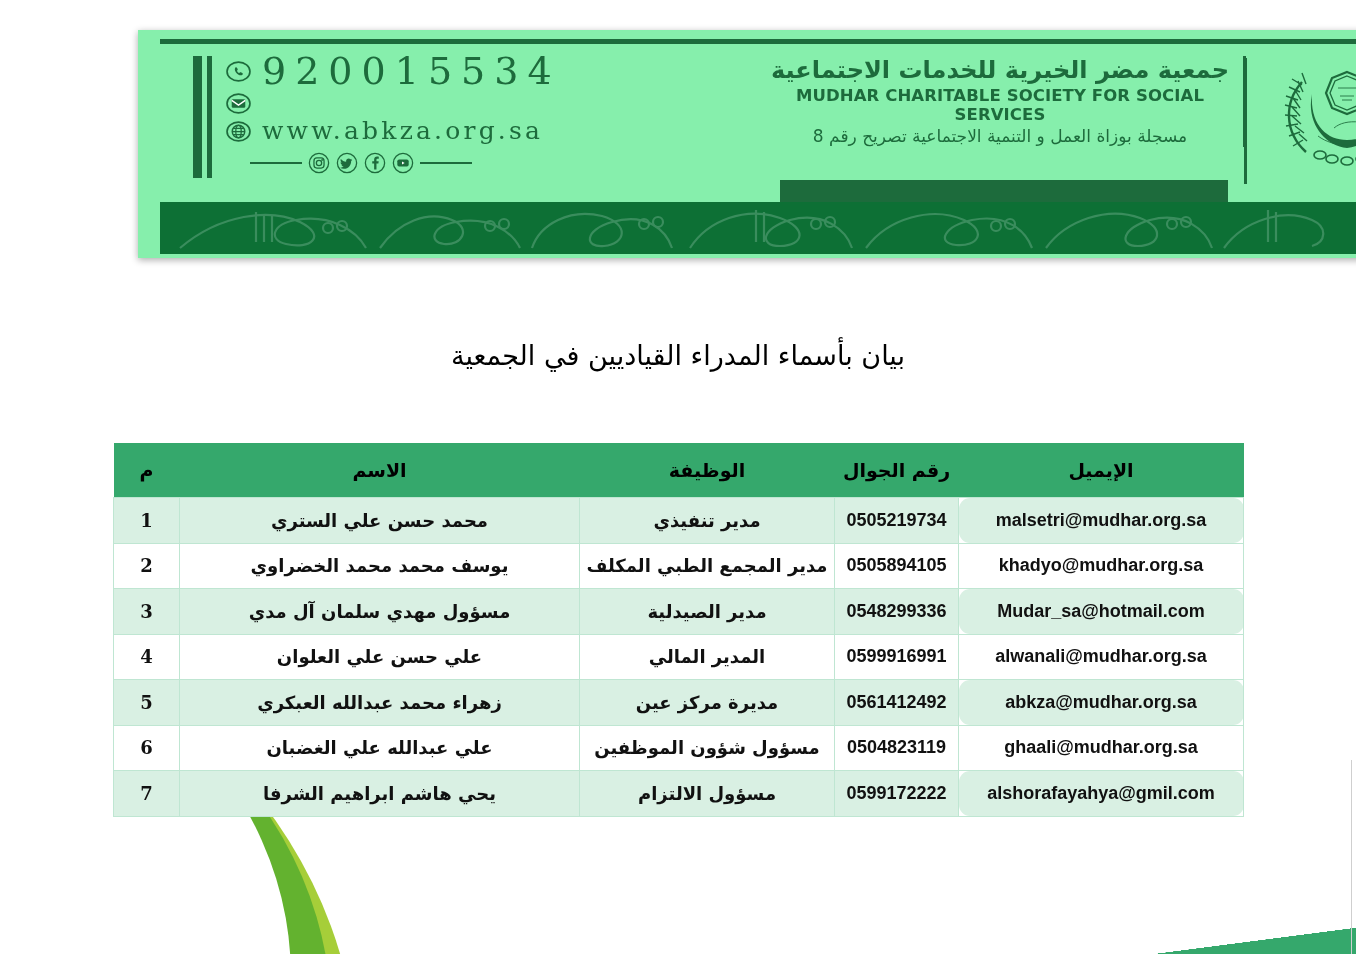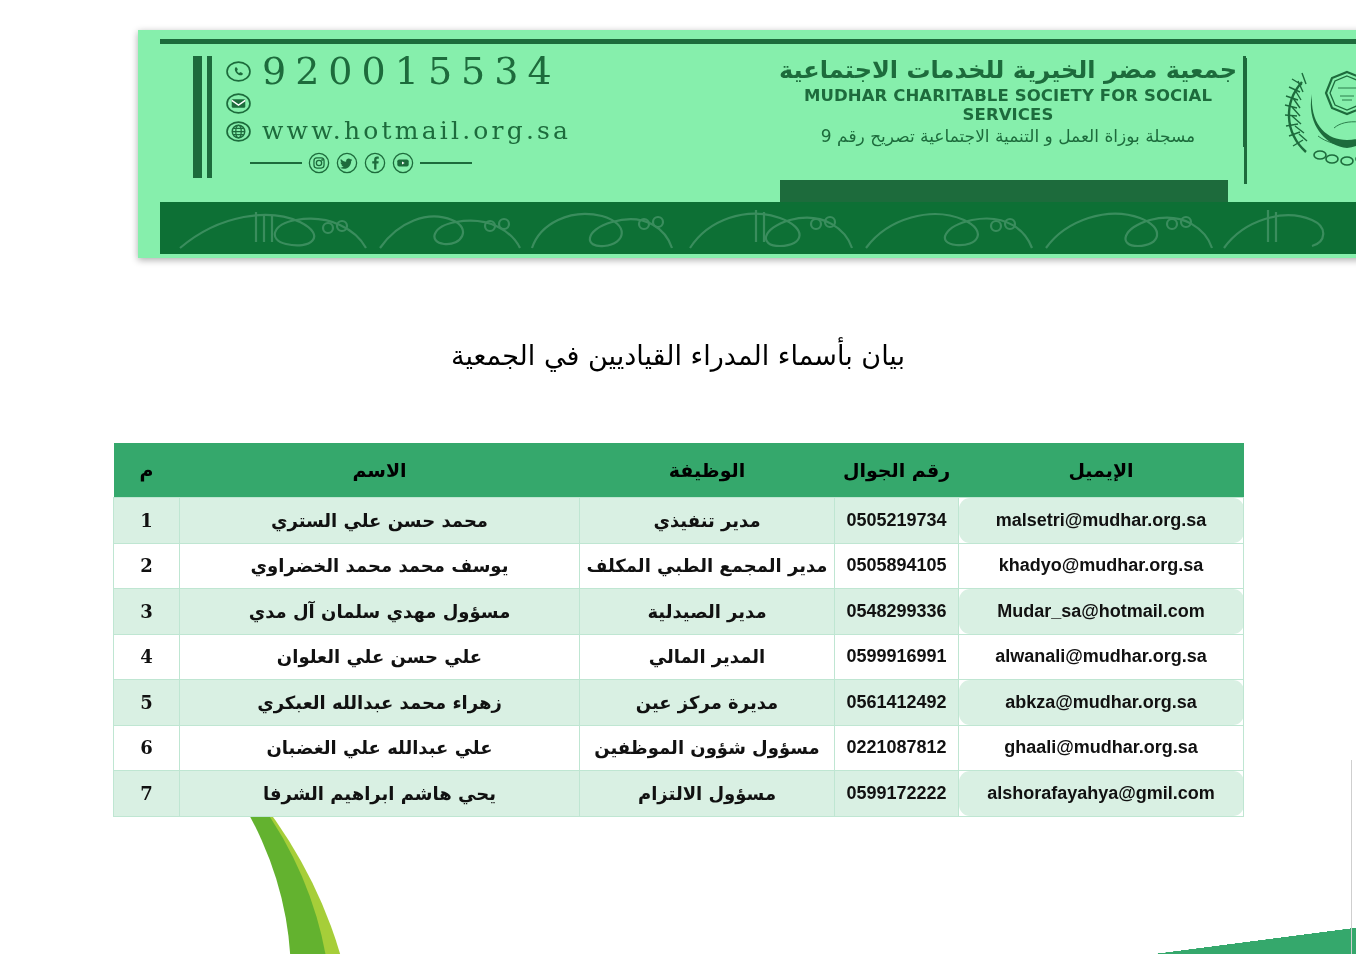--- a/index.html
+++ b/index.html
@@ -89,21 +89,21 @@
   .social-row{
     display:flex;align-items:center;gap:6px;margin-top:5px;margin-left:24px;
   }
   .srule{width:52px;height:2px;background:#1d6b3c;}
   .sico{width:22px;height:22px;}
 
   
   .identity-block{
     position:absolute;right:210px;top:26px;
     width:470px;text-align:center;direction:rtl;
-    border-right:3px solid #1d6b3c;padding-right:0;
+    border-right:3px solid #1d6b3c;padding-right:8px;
   }
   .org-ar{
     font-size:24px;font-weight:700;color:#1d6b3c;line-height:1.2;
     letter-spacing:.5px;
   }
   .org-en{
     font-size:16.5px;font-weight:700;color:#1d6b3c;
     letter-spacing:.1px;direction:ltr;margin-top:1px;
   }
   .reg-ar{
@@ -216,21 +216,21 @@
 
         <div class="cline">
           <span class="cicon">
             <svg viewBox="0 0 24 24" width="25" height="25">
               <ellipse cx="12" cy="12" rx="11" ry="9" fill="none" stroke="#1d6b3c" stroke-width="1.6"></ellipse>
               <circle cx="12" cy="12" r="6" fill="none" stroke="#1d6b3c" stroke-width="1.4"></circle>
               <ellipse cx="12" cy="12" rx="2.6" ry="6" fill="none" stroke="#1d6b3c" stroke-width="1.2"></ellipse>
               <path d="M6 12h12M6.8 9h10.4M6.8 15h10.4" stroke="#1d6b3c" stroke-width="1.2" fill="none"></path>
             </svg>
           </span>
-          <span class="web-text">www.hotmail.org.sa</span>
+          <span class="web-text">www.abkza.org.sa</span>
         </div>
 
         <div class="social-row">
           <span class="srule"></span>
 
           <span class="sico">
             <svg viewBox="0 0 24 24" width="22" height="22">
               <circle cx="12" cy="12" r="10.5" fill="none" stroke="#1d6b3c" stroke-width="1.4"></circle>
               <rect x="6.5" y="6.5" width="11" height="11" rx="3.2" fill="none" stroke="#1d6b3c" stroke-width="1.4"></rect>
               <circle cx="12" cy="12" r="2.9" fill="none" stroke="#1d6b3c" stroke-width="1.4"></circle>
@@ -262,21 +262,21 @@
 
           <span class="srule"></span>
         </div>
       </div>
     </div>
 
     <div class="identity-block">
       <div class="id-divider"></div>
       <div class="org-ar">جمعية مضر الخيرية للخدمات الاجتماعية</div>
       <div class="org-en">MUDHAR CHARITABLE SOCIETY FOR SOCIAL SERVICES</div>
-      <div class="reg-ar">مسجلة بوزاة العمل و التنمية الاجتماعية تصريح رقم 9</div>
+      <div class="reg-ar">مسجلة بوزاة العمل و التنمية الاجتماعية تصريح رقم 8</div>
     </div>
 
     <div class="green-strip"></div>
 
     <div class="logo-block">
       <svg viewBox="0 0 150 130" width="150" height="130">
         <g fill="none" stroke="#1d6b3c" stroke-width="1.5">
 
           <path d="M30 30 C12 50 12 80 34 100" stroke-width="2.4"></path>
           <path d="M120 30 C138 50 138 80 116 100" stroke-width="2.4"></path>
@@ -394,21 +394,21 @@
         </tr>
         <tr class="odd">
           <td class="c-mail">abkza@mudhar.org.sa</td>
           <td class="c-phone">0561412492</td>
           <td class="c-role">مديرة مركز عين</td>
           <td class="c-name">زهراء محمد عبدالله العبكري</td>
           <td class="c-num">5</td>
         </tr>
         <tr class="even">
           <td class="c-mail">ghaali@mudhar.org.sa</td>
-          <td class="c-phone">0221087812</td>
+          <td class="c-phone">0504823119</td>
           <td class="c-role">مسؤول شؤون الموظفين</td>
           <td class="c-name">علي عبدالله علي الغضبان</td>
           <td class="c-num">6</td>
         </tr>
         <tr class="odd">
           <td class="c-mail">alshorafayahya@gmil.com</td>
           <td class="c-phone">0599172222</td>
           <td class="c-role">مسؤول الالتزام</td>
           <td class="c-name">يحي هاشم ابراهيم الشرفا</td>
           <td class="c-num">7</td>

